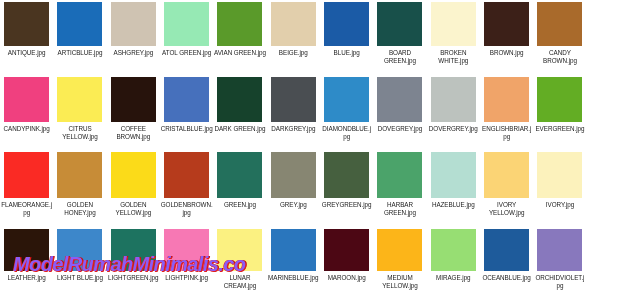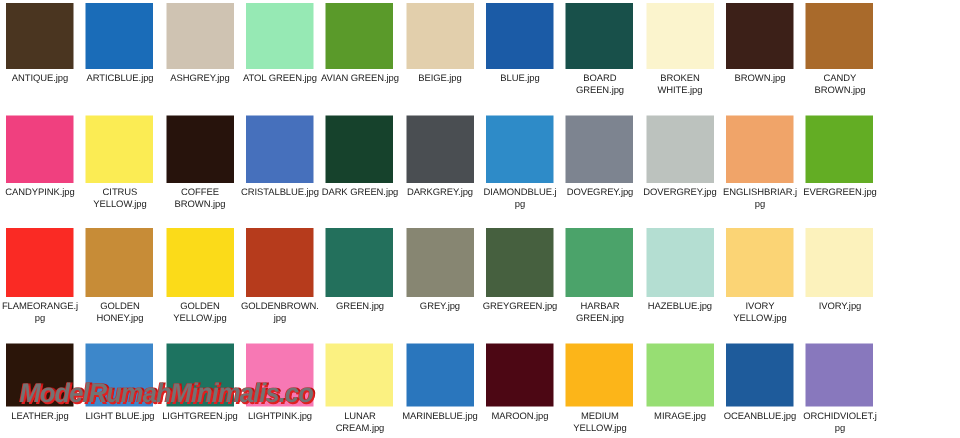--- a/index.html
+++ b/index.html
@@ -43,26 +43,26 @@
   
   .r0 .swatch{height:44px;margin-top:2px;}
   .r1 .swatch{height:45px;margin-top:3px;}
   .r2 .swatch{height:46px;margin-top:3px;}
   .r3 .swatch{height:42px;margin-top:3px;}
 
   #watermark{
     position:absolute;
     left:13px;
     top:253px;
-    font-size:17px;
+    font-size:20px;
     font-weight:bold;
     font-style:italic;
     letter-spacing:-0.6px;
     font-family:"Liberation Sans", sans-serif;
-    color:#737373;
+    color:#8b5cf6;
     text-shadow:1px 1px 0 #e02020, -0.5px -0.5px 0 #e02020, 1.5px 0 0 #c01010;
     white-space:nowrap;
     pointer-events:none;
     transform:scaleY(1.05);
   }
 </style>
 </head>
 <body>
 
 <div id="grid">

